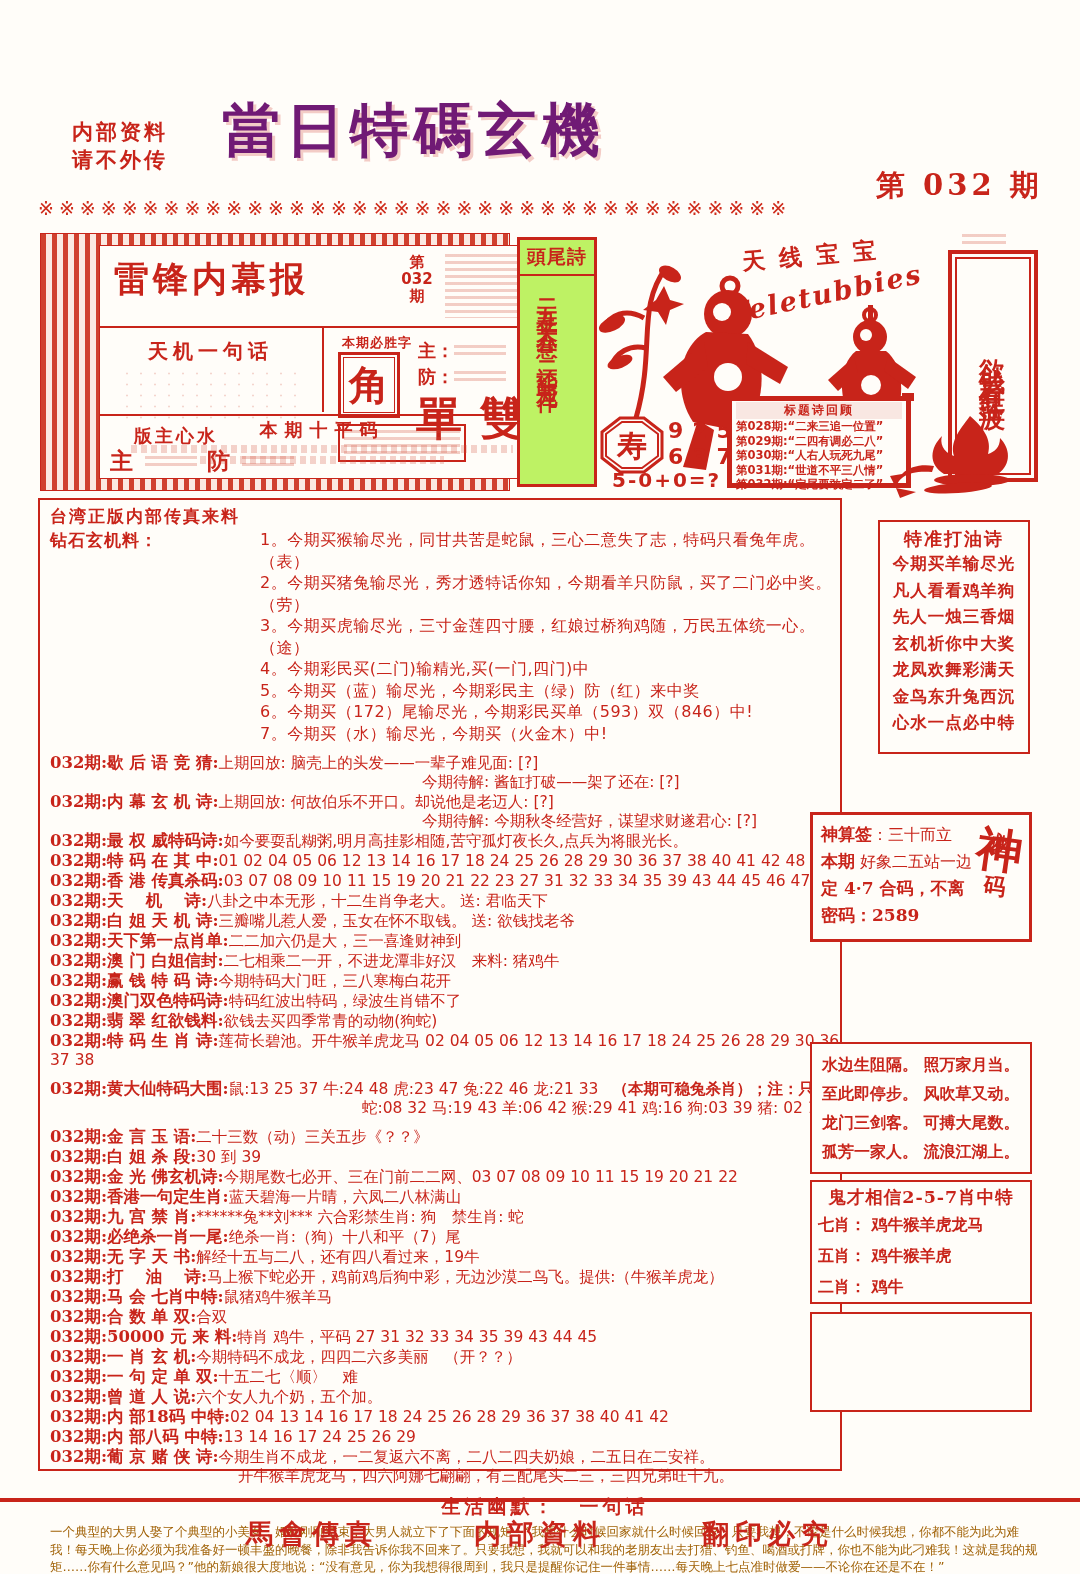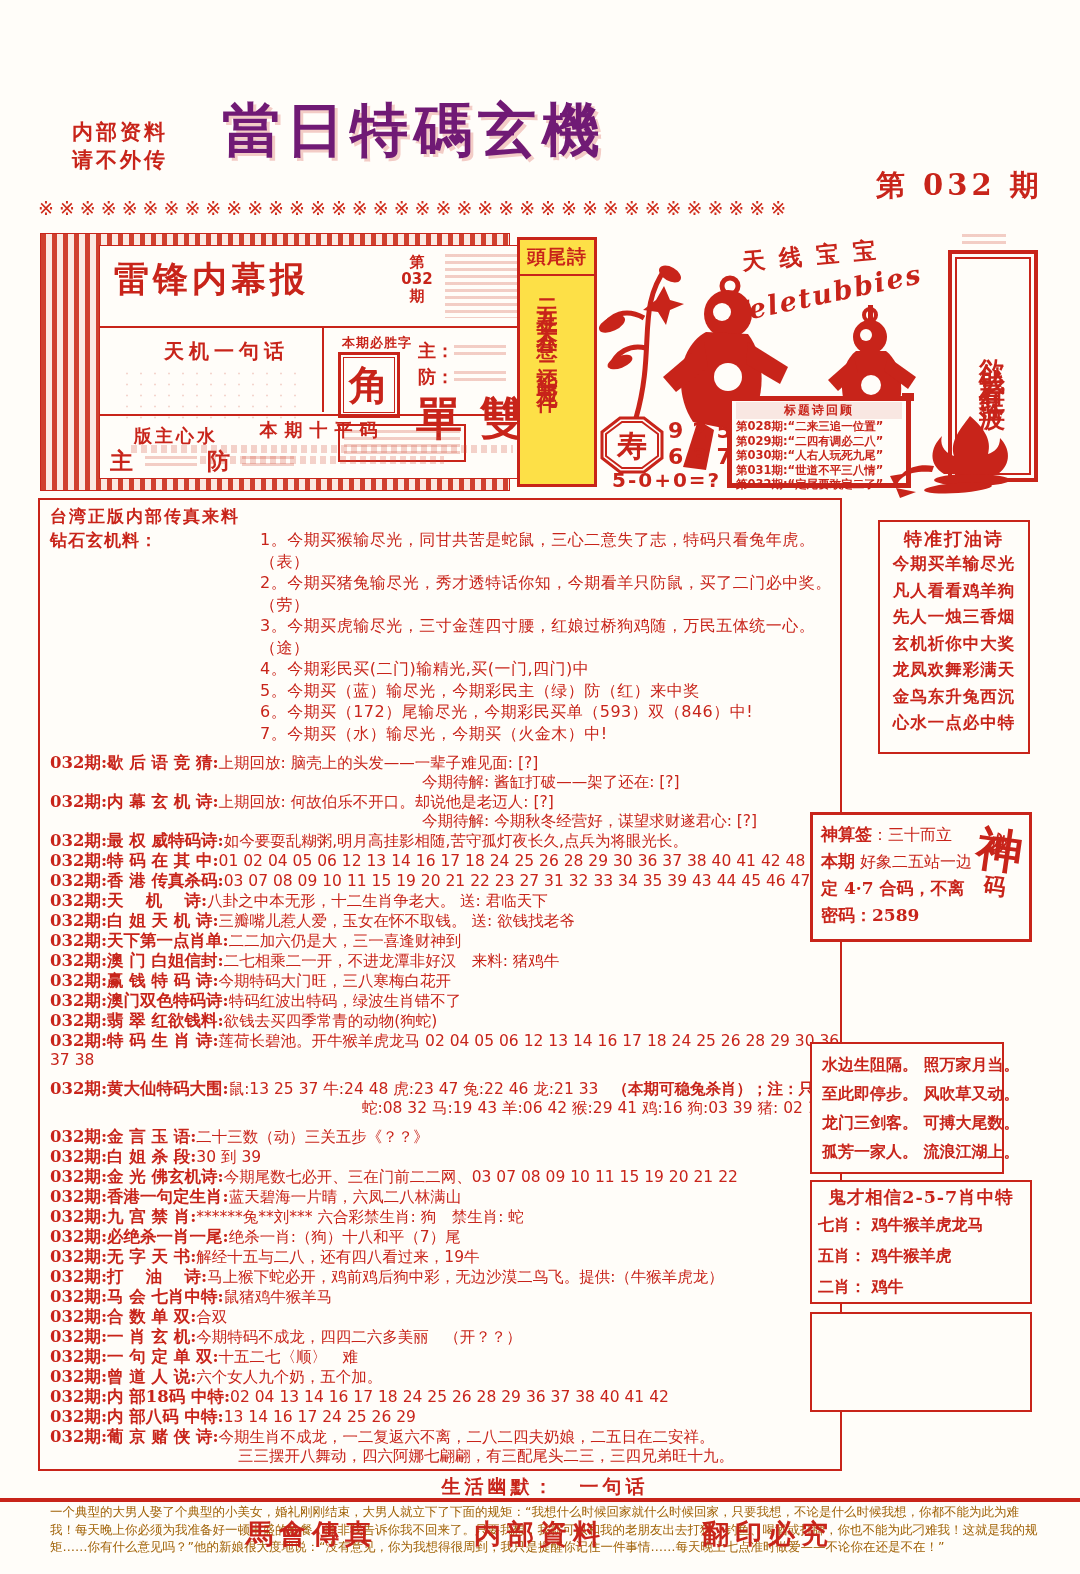--- a/index.html
+++ b/index.html
@@ -22,36 +22,36 @@
     background:repeating-linear-gradient(90deg,#d0402e 0 5px,#fbe9e2 5px 11px);
     border:1px solid var(--red);padding:11px;}
   .leifeng .inner{position:relative;width:100%;height:100%;background:#fffdf9;border:1px solid var(--red);margin-left:47px;}
   .lf-title{position:absolute;left:14px;top:10px;font-family:"DejaVu Serif",serif;font-size:35px;font-weight:bold;letter-spacing:4px;}
   .lf-issue{position:absolute;left:300px;top:8px;font-size:15px;font-weight:bold;line-height:17px;width:34px;text-align:center;}
   .fz{background:repeating-linear-gradient(180deg,rgba(210,80,60,.5) 0 3px,transparent 3px 7px);opacity:.55;}
   .fzh{background:repeating-linear-gradient(90deg,rgba(210,80,60,.5) 0 6px,transparent 6px 10px);opacity:.5;}
   .lf-fuzz1{position:absolute;left:345px;top:8px;width:96px;height:64px;}
   .lf-hr{position:absolute;left:0;top:80px;width:100%;border-top:2px solid var(--red);}
   .lf-vline{position:absolute;left:222px;top:80px;bottom:66px;border-left:2px solid var(--red);}
-  .lf-tianji{position:absolute;left:64px;top:92px;font-size:20px;font-weight:bold;letter-spacing:5px;font-family:"DejaVu Serif",serif;}
+  .lf-tianji{position:absolute;left:48px;top:92px;font-size:20px;font-weight:bold;letter-spacing:5px;font-family:"DejaVu Serif",serif;}
   .lf-spk{position:absolute;left:20px;top:122px;width:180px;height:52px;background:radial-gradient(rgba(200,60,40,.35) 1px,transparent 1.5px);background-size:14px 11px;opacity:.6;}
   .lf-banzhu{position:absolute;left:34px;top:178px;font-size:18px;font-weight:bold;letter-spacing:3px;font-family:"DejaVu Serif",serif;}
   .lf-zhufang{position:absolute;left:10px;top:200px;font-size:23px;font-weight:bold;letter-spacing:2px;font-family:"DejaVu Serif",serif;}
   .lf-zf-fz{display:inline-block;width:52px;height:14px;vertical-align:middle;}
   .lf-bisheng{position:absolute;left:242px;top:88px;font-size:13px;font-weight:bold;letter-spacing:1px;filter:blur(.4px);}
   .jiao-box{position:absolute;left:238px;top:106px;width:62px;height:66px;border:3px solid var(--red);box-shadow:0 0 0 2px #fffdf9 inset,0 0 0 3px var(--red) inset;display:flex;align-items:center;justify-content:center;font-size:40px;font-weight:bold;font-family:"DejaVu Serif",serif;}
   .lf-zhu2{position:absolute;left:318px;top:92px;font-size:18px;font-weight:bold;line-height:26px;}
   .lf-danshuang{position:absolute;left:316px;top:142px;font-size:46px;font-weight:bold;letter-spacing:18px;font-family:"DejaVu Serif",serif;}
   .lf-smallbox{position:absolute;left:238px;top:178px;width:128px;height:38px;border:2px solid var(--red);padding:4px;}
   .lf-bottom{position:absolute;left:0;bottom:0;width:100%;height:64px;border-top:2px solid var(--red);text-align:center;padding-top:2px;}
   .lf-bottom .t{font-size:18px;font-weight:bold;letter-spacing:7px;font-family:"DejaVu Serif",serif;}
   .lf-bottom .fzline{margin:3px auto 0;width:86%;height:8px;}
 
   
-  .touwei{position:absolute;left:517px;top:237px;width:80px;height:250px;border:3px solid var(--red);background:#fde047;}
+  .touwei{position:absolute;left:517px;top:237px;width:80px;height:250px;border:3px solid var(--red);background:#bef264;}
   .tw-title{height:36px;border-bottom:2px solid var(--red);display:flex;align-items:center;justify-content:center;font-size:19px;font-weight:bold;font-family:"DejaVu Serif",serif;letter-spacing:1px;}
   .tw-body{height:204px;writing-mode:vertical-rl;font-size:21px;font-weight:bold;padding:8px 10px;letter-spacing:6px;line-height:34px;font-family:"DejaVu Serif",serif;}
 
   
   .tele-cn{position:absolute;left:742px;top:240px;font-size:23px;font-weight:bold;letter-spacing:14px;transform:rotate(-5deg);font-family:"DejaVu Serif",serif;}
   .tele-en{position:absolute;left:728px;top:278px;font-size:27px;font-weight:bold;font-style:italic;transform:rotate(-12deg);letter-spacing:2px;font-family:"DejaVu Serif",serif;}
   .svgabs{position:absolute;}
 
   
   .review{position:absolute;left:727px;top:396px;width:184px;height:92px;border:5px solid var(--red);background:#fffdf9;padding:1px 4px;}
@@ -90,21 +90,21 @@
   .youshi{left:878px;top:520px;width:152px;height:234px;text-align:center;}
   .ys-title{font-size:18px;font-weight:bold;margin-top:5px;letter-spacing:2px;font-family:"DejaVu Serif",serif;}
   .ys-line{font-size:16.5px;font-weight:bold;line-height:26.5px;letter-spacing:1px;font-family:"DejaVu Serif",serif;}
   .shensuan{left:810px;top:812px;width:222px;height:130px;border-width:3px;padding:6px 8px;}
   .ss-line{font-size:16px;line-height:27px;white-space:nowrap;}
   .ss-line b{font-size:17px;font-family:"DejaVu Serif",serif;}
   .ss-seal{position:absolute;right:2px;top:-6px;width:56px;text-align:center;transform:rotate(8deg);}
   .ss-seal .s1{font-size:17px;font-weight:bold;writing-mode:vertical-rl;letter-spacing:2px;font-family:"DejaVu Serif",serif;}
   .ss-seal .s2{font-size:46px;font-weight:bold;line-height:44px;font-family:"DejaVu Serif",serif;}
   .ss-seal .s3{font-size:22px;font-weight:bold;font-family:"DejaVu Serif",serif;}
-  .shuibian{left:810px;top:1042px;width:194px;height:132px;padding:6px 10px;}
+  .shuibian{left:810px;top:1042px;width:222px;height:132px;padding:6px 10px;}
   .sb-line{font-size:16px;font-weight:bold;line-height:29px;white-space:nowrap;font-family:"DejaVu Serif",serif;}
   .guicai{left:810px;top:1180px;width:222px;height:124px;padding:3px 6px;}
   .gc-title{font-size:17.5px;font-weight:bold;text-align:center;letter-spacing:1px;font-family:"DejaVu Serif",serif;}
   .gc-line{font-size:16px;font-weight:bold;line-height:31px;white-space:nowrap;}
   .emptybox{left:810px;top:1312px;width:222px;height:100px;}
 
   
   .foot-line{position:absolute;left:0;top:1498px;width:1080px;border-top:4px solid var(--red);}
   .footer{position:absolute;left:0;top:1516px;width:1080px;display:flex;justify-content:center;gap:96px;font-size:27px;font-weight:bold;letter-spacing:6px;font-family:"DejaVu Serif",serif;}
 </style>
@@ -280,27 +280,28 @@
         <div class="row gap"><span class="rlabel">032期:金 言 玉 语:</span><span>二十三数（动）三关五步《？？》</span></div>
         <div class="row"><span class="rlabel">032期:白 姐 杀 段:</span><span>30 到 39</span></div>
         <div class="row"><span class="rlabel">032期:金 光 佛玄机诗:</span><span>今期尾数七必开、三在门前二二网、03 07 08 09 10 11 15 19 20 21 22</span></div>
         <div class="row"><span class="rlabel">032期:香港一句定生肖:</span><span>蓝天碧海一片晴，六凤二八林满山</span></div>
         <div class="row"><span class="rlabel">032期:九 宫 禁 肖:</span><span>******兔**刘*** 六合彩禁生肖: 狗　禁生肖: 蛇</span></div>
         <div class="row"><span class="rlabel">032期:必绝杀一肖一尾:</span><span>绝杀一肖:（狗）十八和平（7）尾</span></div>
         <div class="row"><span class="rlabel">032期:无 字 天 书:</span><span>解经十五与二八，还有四八看过来，19牛</span></div>
         <div class="row"><span class="rlabel">032期:打　 油　 诗:</span><span>马上猴下蛇必开，鸡前鸡后狗中彩，无边沙漠二鸟飞。提供:（牛猴羊虎龙）</span></div>
         <div class="row"><span class="rlabel">032期:马 会 七肖中特:</span><span>鼠猪鸡牛猴羊马</span></div>
         <div class="row"><span class="rlabel">032期:合 数 单 双:</span><span>合双</span></div>
+        <div class="row"><span class="rlabel">032期:50000 元 来 料:</span><span>特肖 鸡牛，平码 27 31 32 33 34 35 39 43 44 45</span></div>
         <div class="row"><span class="rlabel">032期:一 肖 玄 机:</span><span>今期特码不成龙，四四二六多美丽　（开？？）</span></div>
         <div class="row"><span class="rlabel">032期:一 句 定 单 双:</span><span>十五二七〈顺〉　难</span></div>
         <div class="row"><span class="rlabel">032期:曾 道 人 说:</span><span>六个女人九个奶，五个加。</span></div>
         <div class="row"><span class="rlabel">032期:内 部18码 中特:</span><span>02 04 13 14 16 17 18 24 25 26 28 29 36 37 38 40 41 42</span></div>
         <div class="row"><span class="rlabel">032期:内 部八码 中特:</span><span>13 14 16 17 24 25 26 29</span></div>
         <div class="row"><span class="rlabel">032期:葡 京 赌 侠 诗:</span><span>今期生肖不成龙，一二复返六不离，二八二四夫奶娘，二五日在二安祥。</span></div>
-        <div class="row" style="padding-left: 188px;"><span>三三摆开八舞动，四六阿娜七翩翩，有三配尾头二三，三四兄弟旺十九。</span></div>
+        <div class="row" style="padding-left: 188px;"><span>开牛猴羊虎龙马，四六阿娜七翩翩，有三配尾头二三，三四兄弟旺十九。</span></div>
       </div>
     <div class="humor">
       <div class="h-title">生活幽默：　一句话</div>
       <div class="h-text">一个典型的大男人娶了个典型的小美女，婚礼刚刚结束，大男人就立下了下面的规矩：“我想什么时候回家就什么时候回家，只要我想，不论是什么时候我想，你都不能为此为难我！每天晚上你必须为我准备好一顿丰盛的晚餐，除非我告诉你我不回来了。只要我想，我就可以和我的老朋友出去打猎、钓鱼、喝酒或打牌，你也不能为此刁难我！这就是我的规矩……你有什么意见吗？”他的新娘很大度地说：“没有意见，你为我想得很周到，我只是提醒你记住一件事情……每天晚上七点准时做爱——不论你在还是不在！”</div>
     </div>
   </div>
 
   <div class="rbox youshi">
     <div class="ys-title">特准打油诗</div>
     <div id="youshi-lines">

